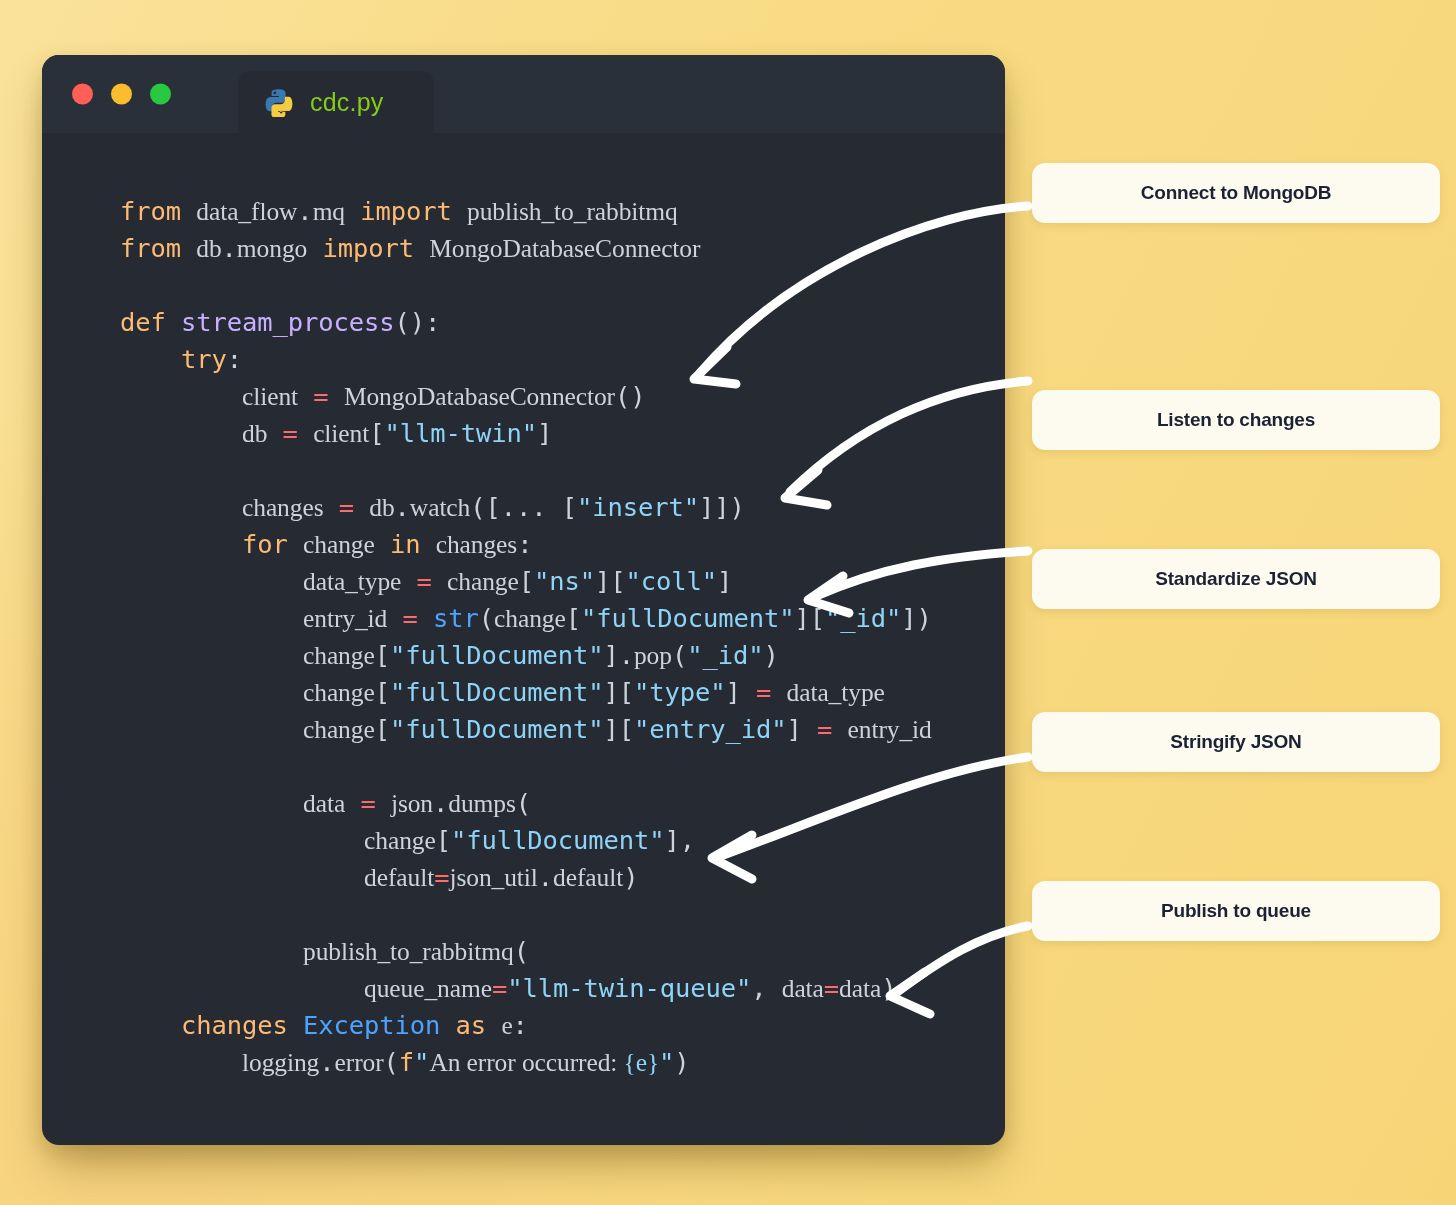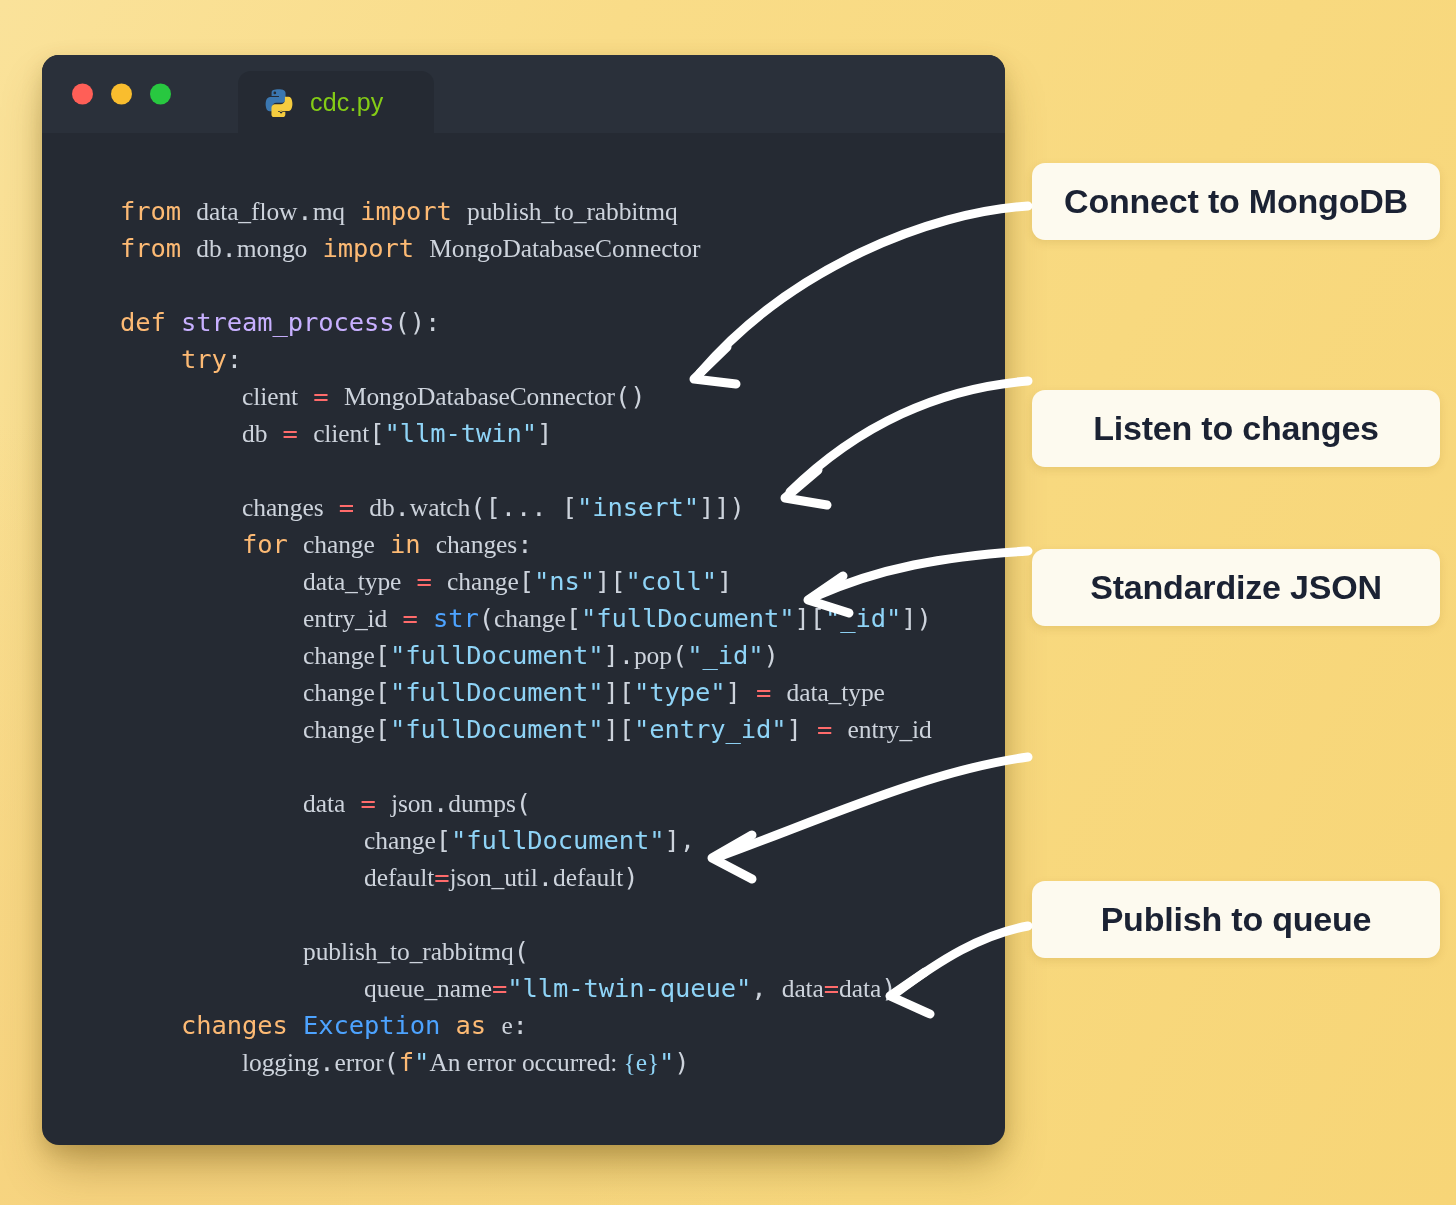--- a/index.html
+++ b/index.html
@@ -105,21 +105,21 @@
   .label-box {
     position: absolute;
     left: 1032px;
     width: 408px;
     box-sizing: border-box;
     background: #fdfaef;
     border-radius: 13px;
     padding: 19px 10px;
     text-align: center;
     color: #1b2233;
-    font-size: 34px;
+    font-size: 19px;
     font-weight: bold;
     letter-spacing: -0.2px;
     box-shadow: 0 3px 8px rgba(150, 115, 30, 0.16);
   }
   #label-0 { top: 163px; }
   #label-1 { top: 342px; margin-top: 48px; }
   #label-2 { top: 513px; margin-top: 36px; }
   #label-3 { top: 712px; }
   #label-4 { top: 881px; }
 
@@ -185,20 +185,23 @@
 
   <div class="label-box" id="label-0">
     <span>Connect to MongoDB</span>
   </div>
   <div class="label-box" id="label-1">
     <span>Listen to changes</span>
   </div>
   <div class="label-box" id="label-2">
     <span>Standardize JSON</span>
   </div>
+  <div class="label-box" id="label-3">
+    <span>Stringify JSON</span>
+  </div>
   <div class="label-box" id="label-4">
     <span>Publish to queue</span>
   </div>
 
   <svg id="arrows" viewBox="0 0 1456 1205">
     <g fill="none" stroke="#ffffff" stroke-width="9" stroke-linecap="round" stroke-linejoin="round">
 
       <g>
         <path d="M1028 206 C 930 212, 790 268, 700 373"></path>
         <path d="M727 347 L 694 379 L 736 384" fill="none"></path>

